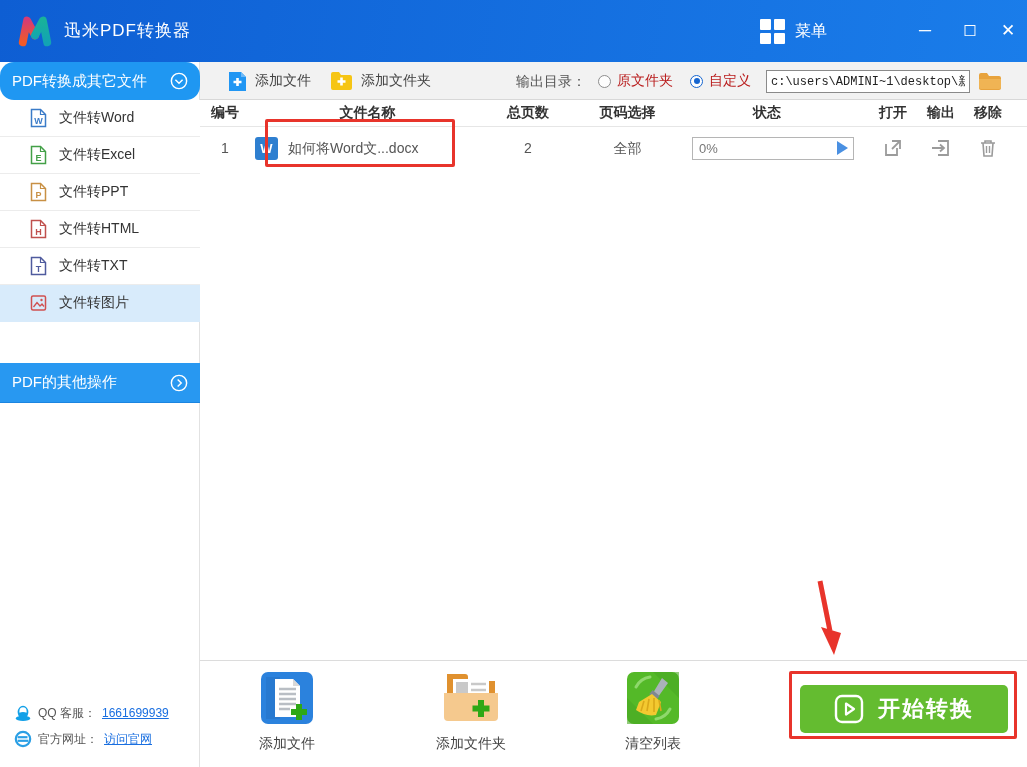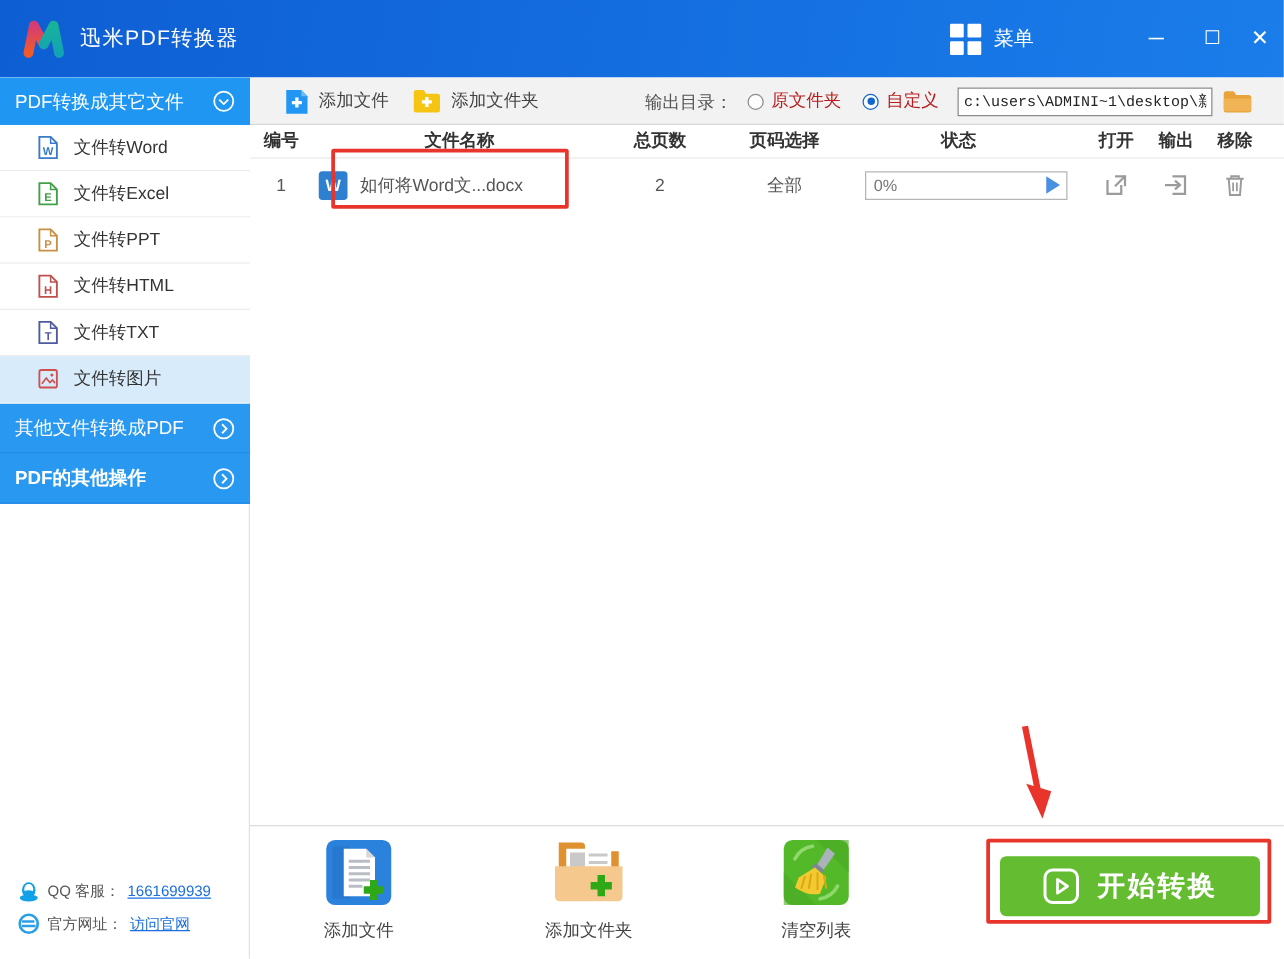--- a/index.html
+++ b/index.html
@@ -11,21 +11,21 @@
   #logo { left:14px; top:10px; width:42px; height:42px; }
   #app-title { left:64px; top:0; height:75px; line-height:62px; font-size:17px; letter-spacing:1px; }
   #menu-btn { left:760px; top:0; height:62px; display:flex; align-items:center; gap:10px; cursor:pointer; }
   .grid4 { display:grid; grid-template-columns:11px 11px; grid-template-rows:11px 11px; gap:3px; }
   .grid4 div { background:#fff; border-radius:1px; }
   #menu-label { font-size:16px; }
   .winbtn { top:0; height:62px; width:40px; text-align:center; line-height:62px; font-size:17px; color:#fff; cursor:pointer; }
   
   #sidebar { left:0; top:62px; width:200px; height:705px; background:#fff; border-right:1px solid #e2e2e2; }
   #sb-header { left:0; top:0; width:200px; height:38px; background:#1f97f2; color:#fff;
-    display:flex; align-items:center; padding:0 12px; font-size:15px; cursor:pointer; }
+    display:flex; align-items:center; padding:0 12px; font-size:15px; cursor:pointer;border-radius:14px; }
   #sb-header .spacer, .sb-section .spacer { flex:1; }
   .sb-item { left:0; width:200px; height:37px; display:flex; align-items:center; gap:12px;
     padding-left:30px; border-bottom:1px solid #ececec; font-size:14px; color:#333; cursor:pointer; background:#fff; }
   .sb-item.selected { background:#d8ebfb; border-bottom:1px solid #d8ebfb; }
   .doc-ic { width:17px; height:20px; flex:0 0 17px; }
   .sb-section { left:0; width:200px; height:40px; background:#2898f1; color:#fff; display:flex;
     align-items:center; padding:0 12px; font-size:15px; cursor:pointer; border-bottom:1px solid #1b85e0; }
   .circ-ic { width:18px; height:18px; }
   #sb-footer { left:0; top:638px; width:200px; font-size:12px; color:#555; }
   .foot-row { display:flex; align-items:center; gap:6px; padding:4px 0 4px 14px; }
@@ -151,29 +151,21 @@
   </div>
   <div class="sb-item selected abs" style="top:223px;">
     <svg class="doc-ic" viewBox="0 0 17 20">
       <rect x="1.5" y="3" width="14" height="14" rx="1.5" fill="none" stroke="#d05050" stroke-width="1.5"></rect>
       <polyline points="3.5,14 7,9.5 10,13 12,11 14,13.5" fill="none" stroke="#d05050" stroke-width="1.3"></polyline>
       <circle cx="11.5" cy="7" r="1.2" fill="#d05050"></circle>
     </svg>
     <span>文件转图片</span>
   </div>
 
-  <div class="sb-section abs" style="top:261px;">
-    <span>其他文件转换成PDF</span>
-    <span class="spacer"></span>
-    <svg class="circ-ic" viewBox="0 0 20 20">
-      <circle cx="10" cy="10" r="8.5" fill="none" stroke="#fff" stroke-width="1.6"></circle>
-      <polyline points="8.5,6 12.5,10 8.5,14" fill="none" stroke="#fff" stroke-width="1.6"></polyline>
-    </svg>
-  </div>
-  <div class="sb-section abs" style="top:301px;font-weight:bold;">
+  <div class="sb-section abs" style="top:301px;">
     <span>PDF的其他操作</span>
     <span class="spacer"></span>
     <svg class="circ-ic" viewBox="0 0 20 20">
       <circle cx="10" cy="10" r="8.5" fill="none" stroke="#fff" stroke-width="1.6"></circle>
       <polyline points="8.5,6 12.5,10 8.5,14" fill="none" stroke="#fff" stroke-width="1.6"></polyline>
     </svg>
   </div>
 
   <div id="sb-footer" class="abs">
     <div class="foot-row">

